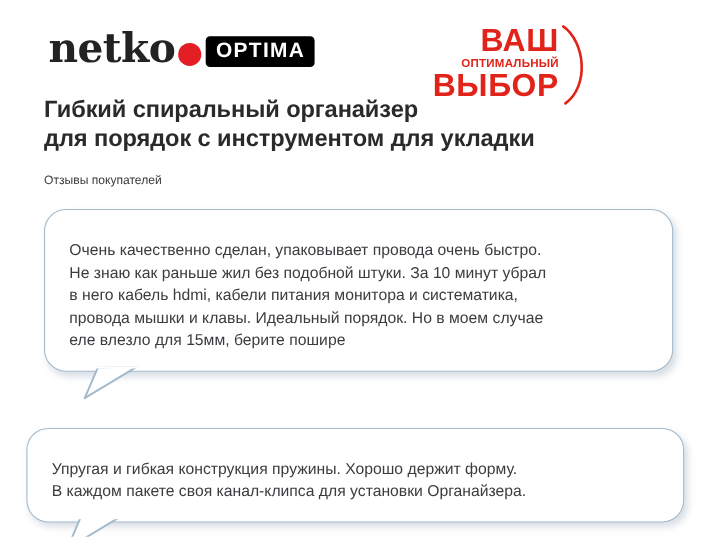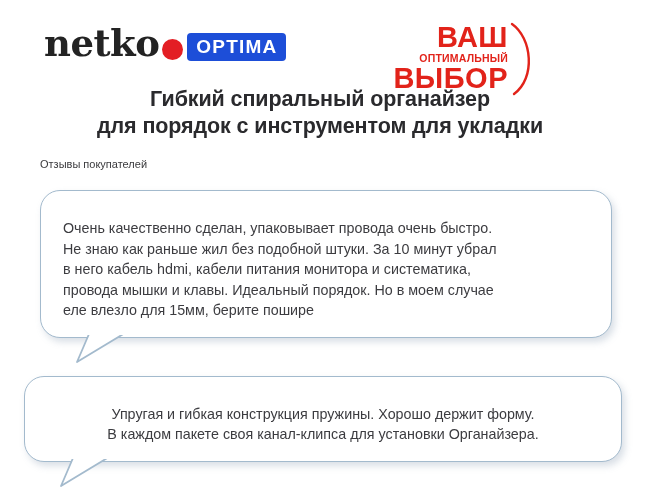--- a/index.html
+++ b/index.html
@@ -50,21 +50,21 @@
     width: 21px;
     height: 21px;
     border-radius: 50%;
     background: #e31e24;
     margin-left: 3px;
     margin-right: 4px;
     position: relative;
     top: 5px;
   }
   .brand-optima {
-    background: #1d4ed8;
+    background: #000000;
     border-radius: 4px;
     color: #ffffff;
     font-family: "Liberation Sans", sans-serif;
     font-weight: bold;
     font-size: 19px;
     letter-spacing: 1.2px;
     padding: 4px 9px 5px 9px;
     line-height: 1;
     position: relative;
     top: 3px;
@@ -114,21 +114,20 @@
     position: absolute;
     left: 40px;
     top: 86px;
     width: 560px;
     font-family: "Liberation Sans", sans-serif;
     font-weight: bold;
     font-size: 21.5px;
     line-height: 27px;
     color: #2a2a2d;
     letter-spacing: -0.1px;
-    text-align: center;
   }
   .headline-line { display: block; }
 
   .subtitle {
     position: absolute;
     left: 40px;
     top: 153px;
     font-family: "Liberation Sans", sans-serif;
     font-weight: normal;
     font-size: 11px;
@@ -141,21 +140,21 @@
     position: absolute;
     left: 0;
     top: 190px;
     width: 650px;
   }
 
   .bubble-wrap {
     position: relative;
   }
   .bubble-wrap.first  { margin-left: 40px; width: 572px; }
-  .bubble-wrap.second { margin-left: 24px; width: 598px; margin-top: 38px; text-align: center; }
+  .bubble-wrap.second { margin-left: 24px; width: 598px; margin-top: 51px; }
 
   .bubble {
     position: relative;
     background: #ffffff;
     border: 1.8px solid #a3bacd;
     border-radius: 20px;
     box-shadow: 3px 4px 7px rgba(120,140,165,0.28);
     padding: 27px 22px 16px 22px;
   }
 

